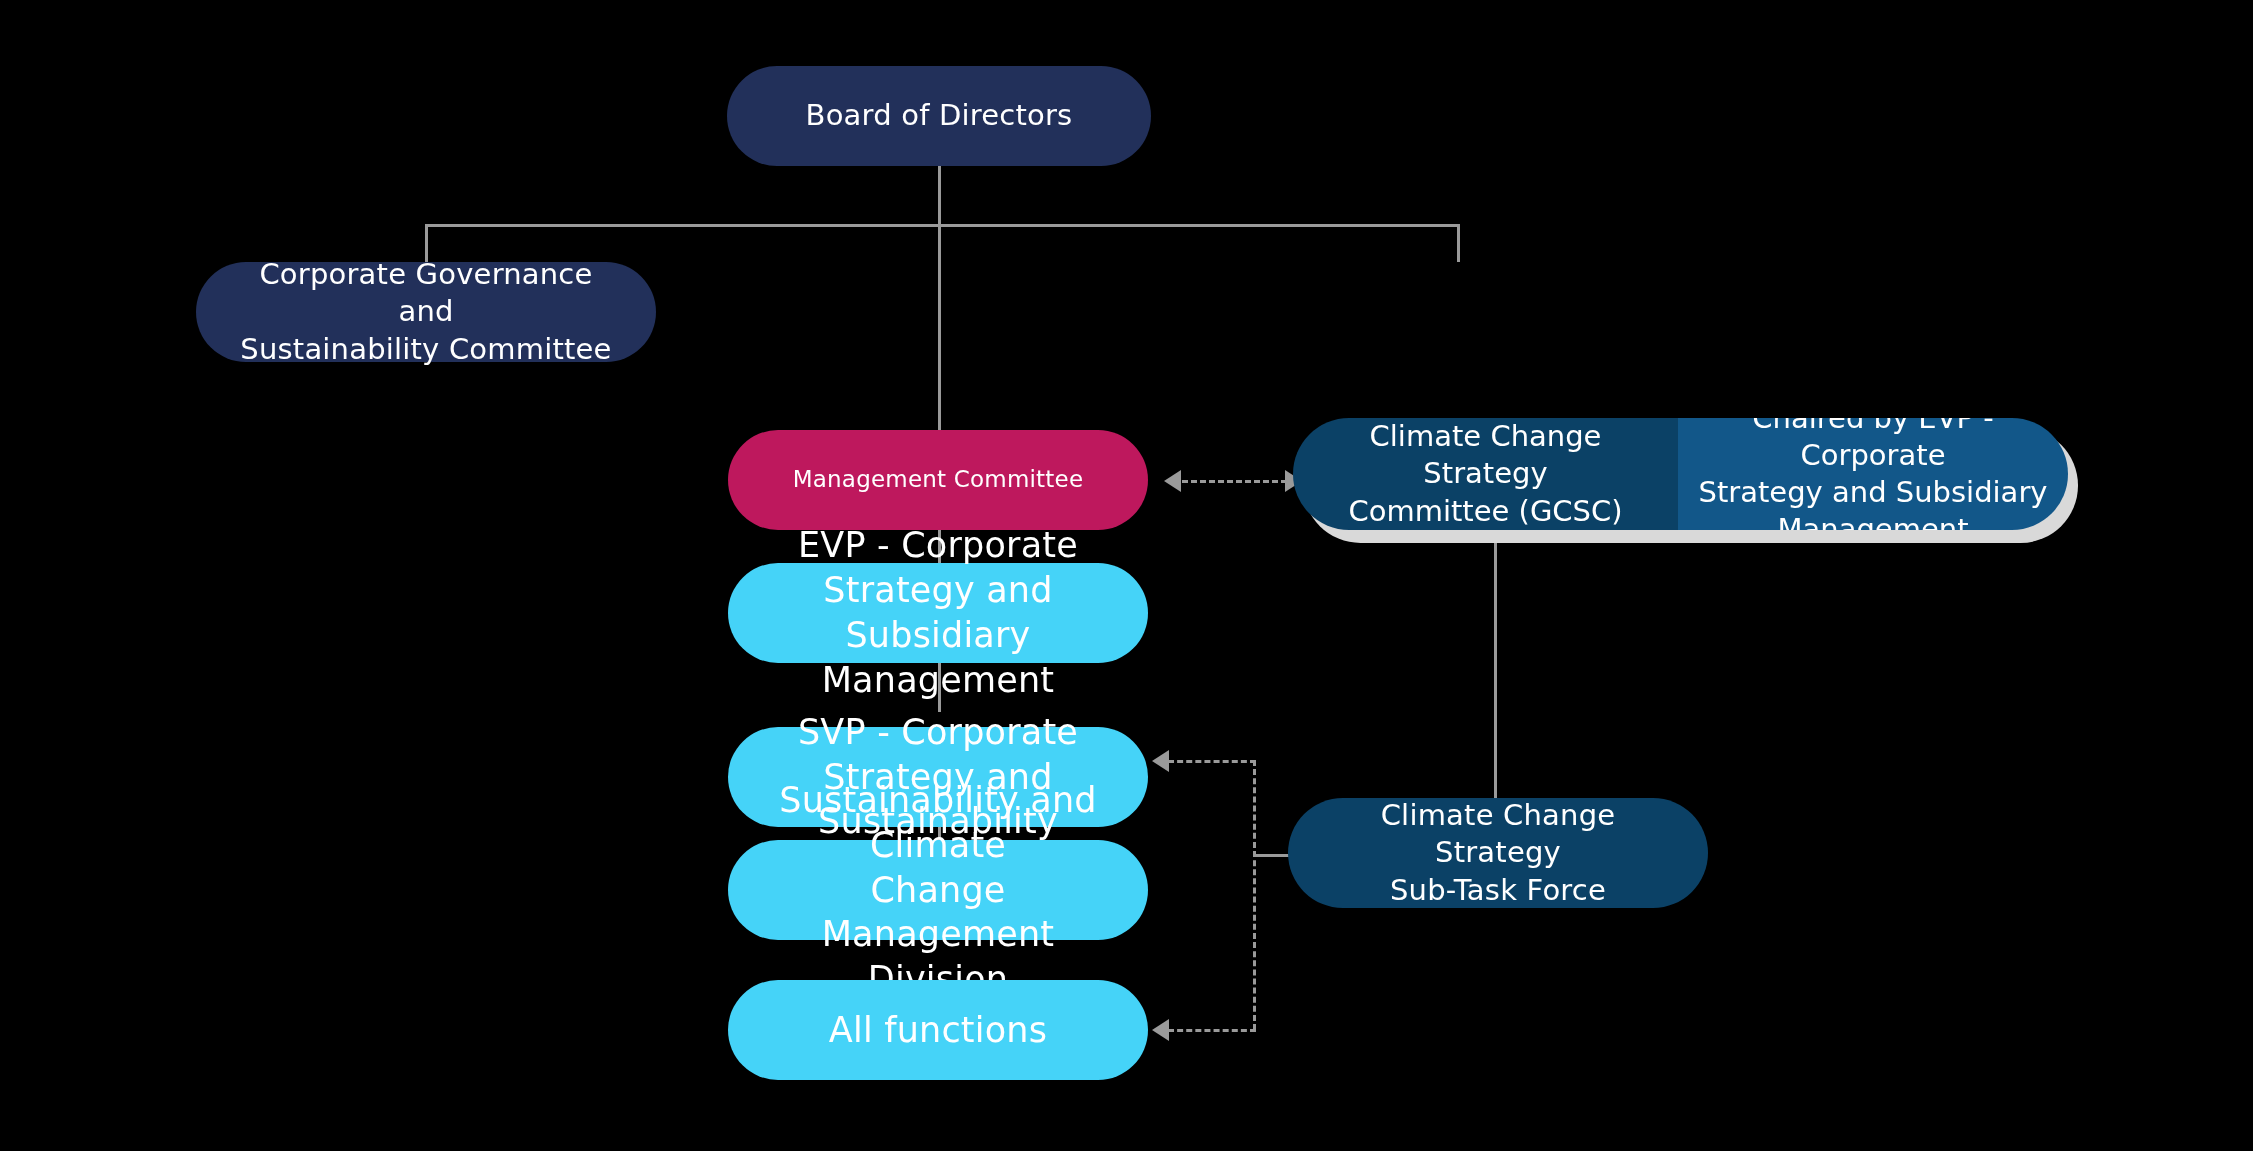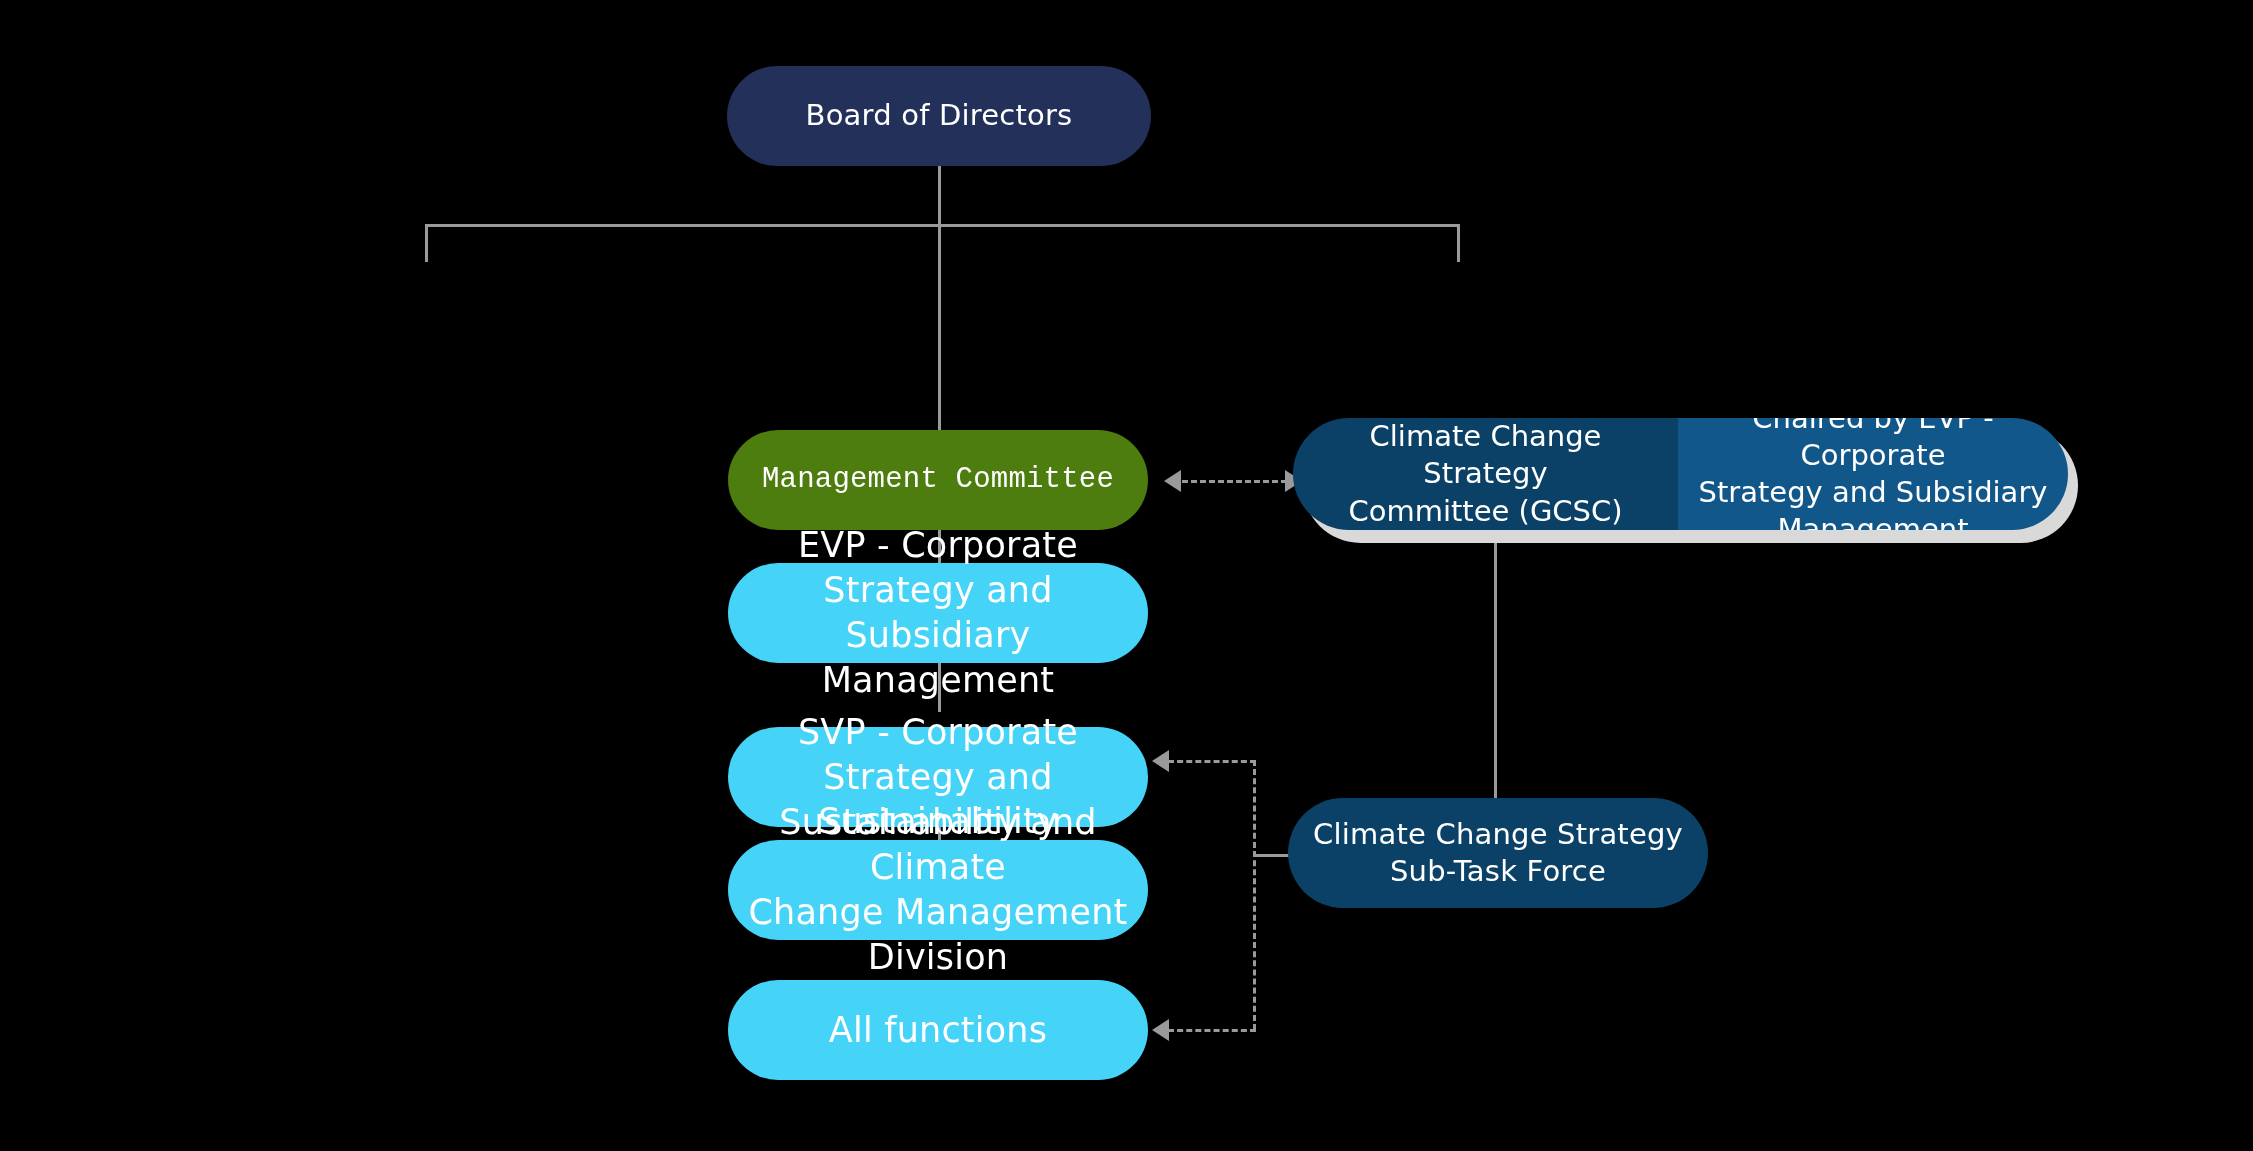--- a/index.html
+++ b/index.html
@@ -27,38 +27,37 @@
     justify-content: center;
     text-align: center;
     color: #ffffff;
     line-height: 1.28;
     letter-spacing: 0.2px;
     z-index: 5;
   }
   .node .label {
     display: block;
     width: 100%;
-    padding: 0 18px;
+    padding: 0 36px;
     box-sizing: border-box;
     white-space: pre-line;
   }
 
   
   .navy {
     background: #22305a;
     border-radius: 999px;
     font-size: 29px;
   }
 
   
   .cyan-mid {
-    background: #4d7c0f;
-    border-radius: 999px;
-    font-size: 29px;
-    font-family: Liberation Mono, monospace;
+    background: #be185d;
+    border-radius: 999px;
+    font-size: 23px;
   }
   .cyan-bright {
     background: #45d3f8;
     border-radius: 999px;
     font-size: 35px;
   }
 
   
   .teal {
     background: #0b4166;
@@ -162,20 +161,24 @@
   <div class="arrow arrow-left" style="left:1152px; top:1019px;"></div>
   <div class="line-h" style="left:1253px; top:854px; width:42px;"></div>
   <div class="arrow arrow-right" style="left:1291px; top:845px;"></div>
 
   <div id="gcsc-shadow" style="left:1303px; top:428px; width:775px; height:115px;"></div>
 
   <div class="node navy" style="left:727px; top:66px; width:424px; height:100px;">
     <span class="label">Board of Directors</span>
   </div>
 
+  <div class="node navy" style="left:196px; top:262px; width:460px; height:100px;">
+    <span class="label">Corporate Governance and
+Sustainability Committee</span>
+  </div>
 
 
   <div class="node cyan-mid" style="left:728px; top:430px; width:420px; height:100px;">
     <span class="label">Management Committee</span>
   </div>
 
   <div class="node cyan-bright" style="left:728px; top:563px; width:420px; height:100px;">
     <span class="label">EVP - Corporate Strategy and
 Subsidiary Management</span>
   </div>

